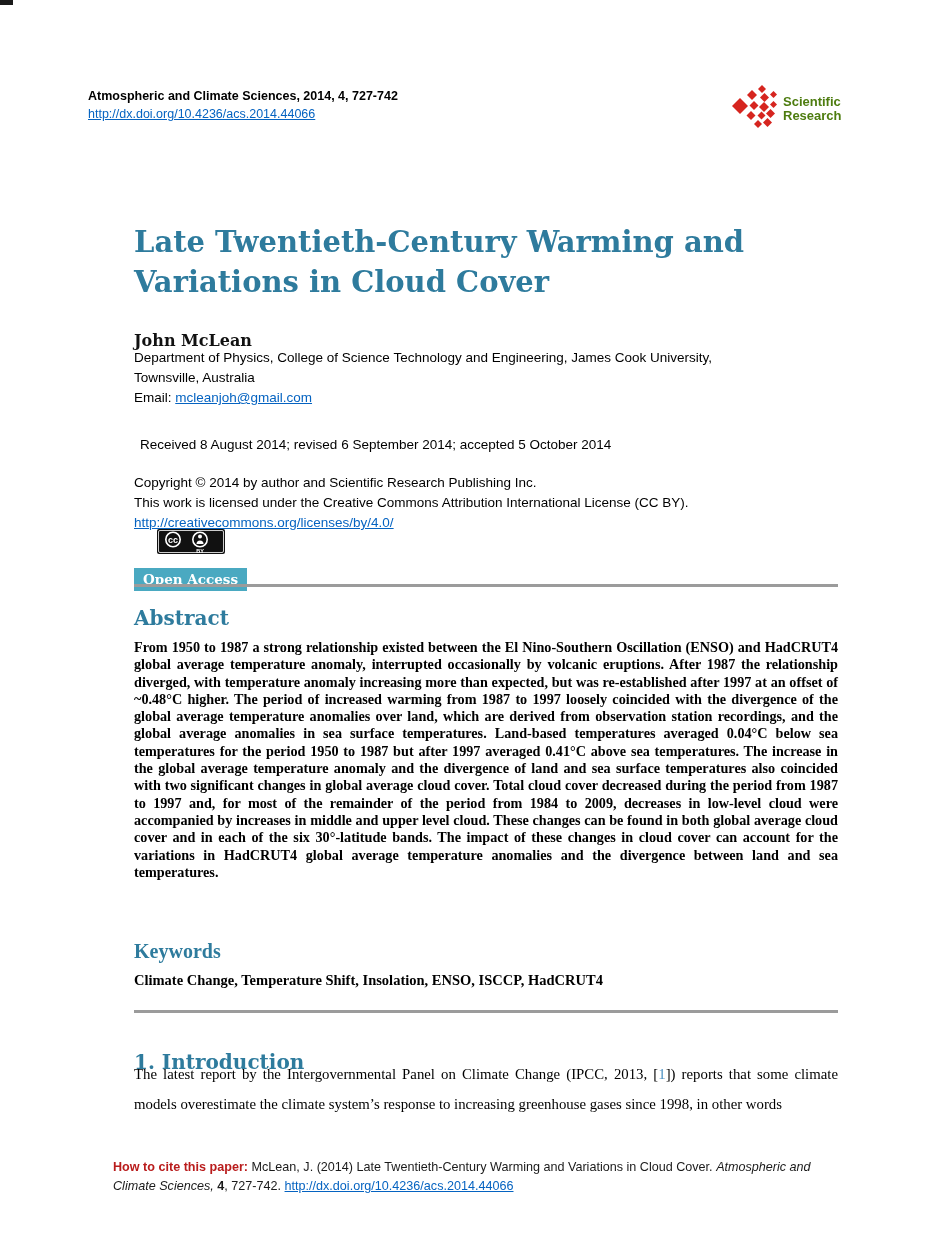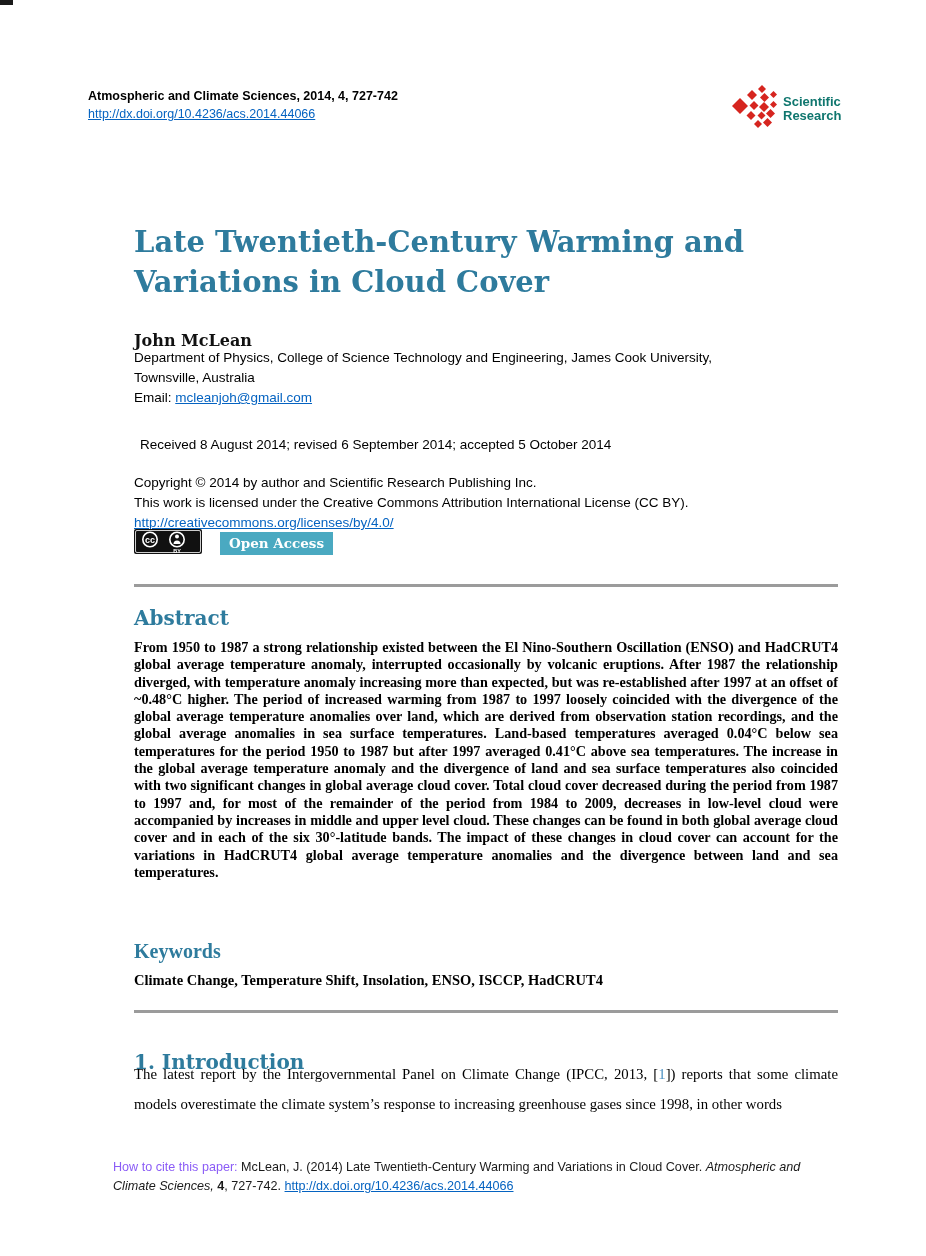--- a/index.html
+++ b/index.html
@@ -8,55 +8,55 @@
   .abs{position:absolute;}
   a,.link{color:#0563c1;text-decoration:underline;cursor:pointer;}
   .corner-mark{left:0;top:0;width:13px;height:5px;background:#1a1a1a;}
 
   
   .hdr{left:88px;top:88px;width:560px;font-size:12.5px;line-height:17.5px;}
   .hdr .l1{font-weight:bold;}
 
   
   .logo{left:731px;top:84px;display:flex;align-items:center;gap:6px;}
-  .logo-txt{font-size:13px;font-weight:bold;line-height:14px;color:#0f766e;}
+  .logo-txt{font-size:13px;font-weight:bold;line-height:14px;color:#4d7c0f;}
 
   
   .title{left:134px;top:222px;width:650px;font-family:"DejaVu Serif","Liberation Serif",serif;
          font-weight:bold;font-size:29px;line-height:40px;color:#2e7b9d;}
   .author{left:134px;top:331px;font-family:"DejaVu Serif","Liberation Serif",serif;
           font-weight:bold;font-size:16px;color:#111;}
   .affil{left:134px;top:348px;width:640px;font-size:13.5px;line-height:20px;}
 
   .received{left:140px;top:437px;width:700px;font-size:13.5px;}
   .copyright{left:134px;top:473px;width:700px;font-size:13.5px;line-height:20px;}
 
   
-  .badges{left:134px;top:529px;display:flex;align-items:center;gap:18px;}
+  .badges{left:134px;top:529px;display:flex;align-items:center;gap:10px;flex-direction:column;}
   .oa-badge{background:#4aa9c1;color:#fff;font-family:"DejaVu Serif","Liberation Serif",serif;
             font-weight:bold;font-size:13.5px;padding:3px 9px 4px 9px;}
 
   .rule{left:134px;width:704px;height:3px;background:#9b9b9b;}
   .rule1{top:584px;} .rule2{top:1010px;}
 
   .sec-h{font-family:"DejaVu Serif","Liberation Serif",serif;font-weight:bold;
          font-size:20px;color:#2e7b9d;}
   .abstract-h{left:134px;top:606px;}
   .abstract-b{left:134px;top:639px;width:704px;font-family:"Liberation Serif",serif;
               font-weight:bold;font-size:14.2px;line-height:17.3px;text-align:justify;color:#000;}
   .keywords-h{left:134px;top:940px;font-family:Liberation Serif, serif;}
   .keywords-b{left:134px;top:972px;width:704px;font-family:"Liberation Serif",serif;
               font-weight:bold;font-size:14.5px;}
   .intro-h{left:134px;top:1050px;}
   .intro-b{left:134px;top:1059px;width:704px;font-family:"Liberation Serif",serif;
            font-size:14.8px;line-height:30px;text-align:justify;}
   .ref-link{color:#4a90c2;text-decoration:none;}
 
   .footer{left:113px;top:1158px;width:726px;font-size:12.6px;line-height:19px;color:#1a1a1a;}
-  .footer .lbl{color:#8b5cf6;font-weight:normal;}
+  .footer .lbl{color:#b91c1c;font-weight:bold;}
   .it{font-style:italic;} .bd{font-weight:bold;}
 </style>
 </head>
 <body>
 
 <div class="page">
 
   <div class="abs corner-mark"></div>
 
   <div class="abs hdr">

